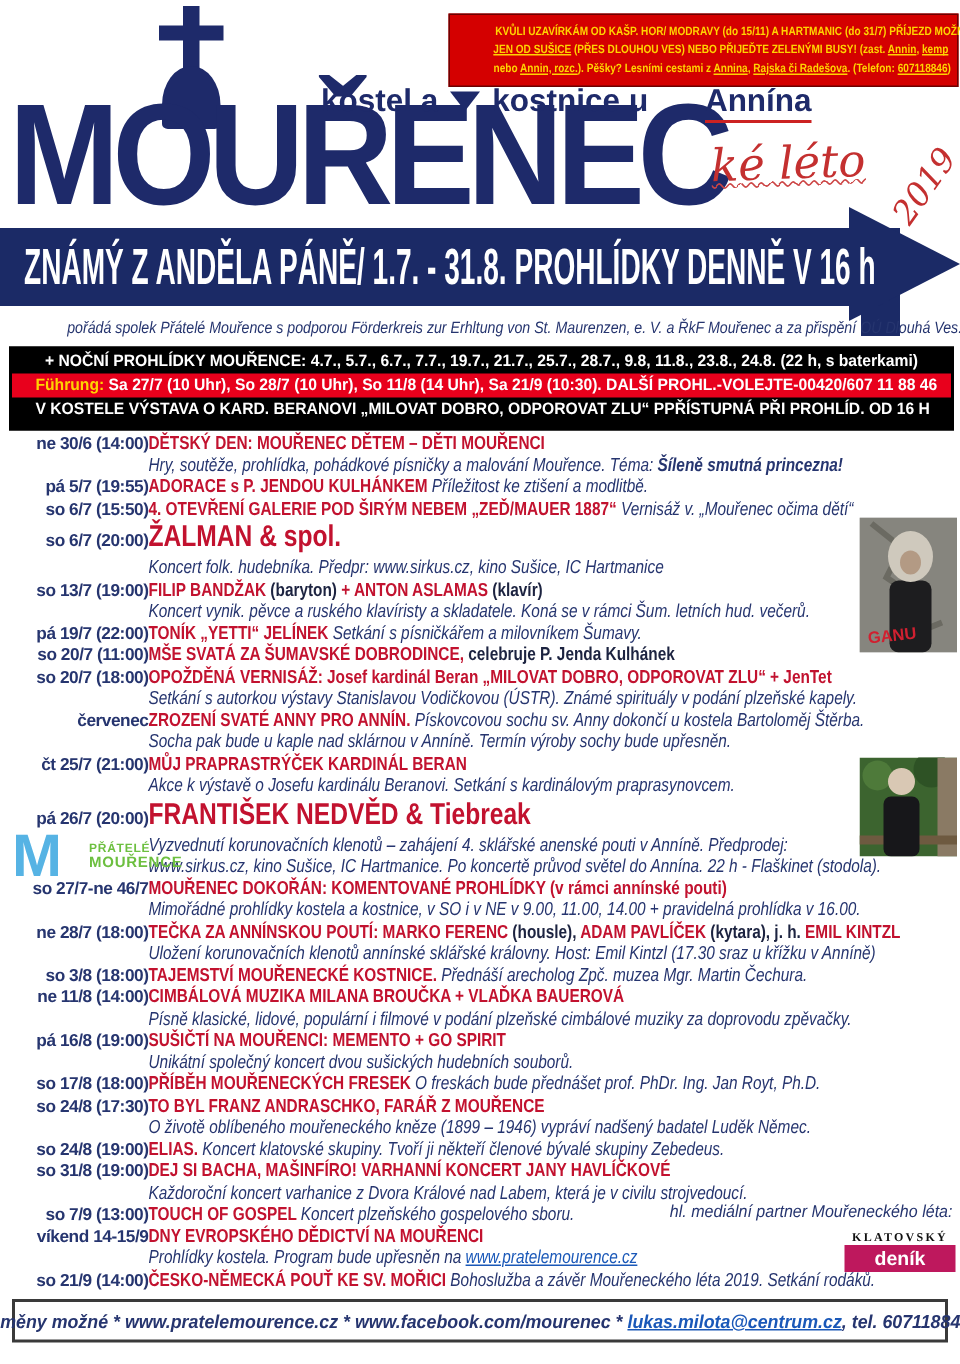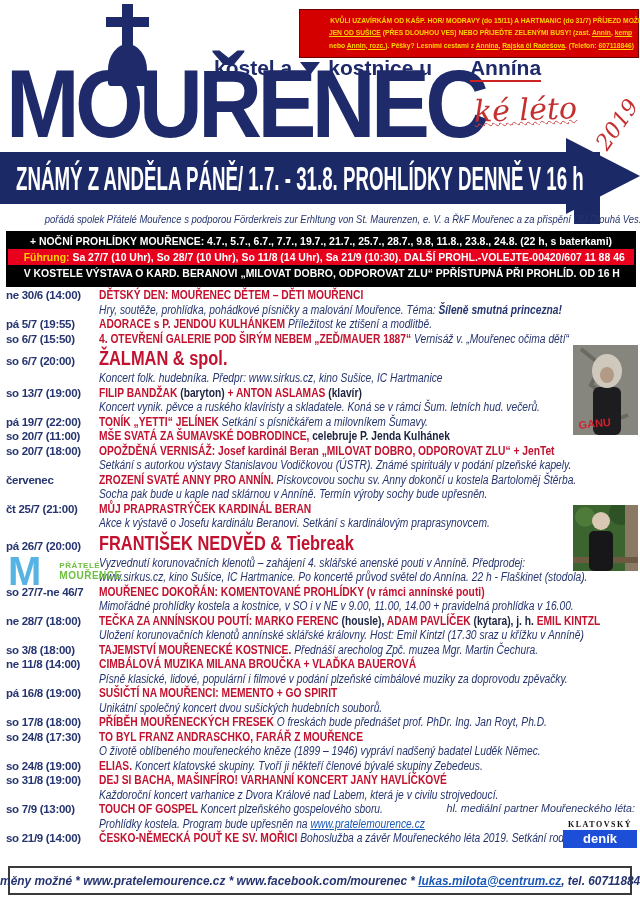--- a/index.html
+++ b/index.html
@@ -40,21 +40,21 @@
 
   
   .night-box{left:6px;top:231px;width:626px;height:52px;background:#000;border:2px solid #000;
              display:flex;flex-direction:column;justify-content:flex-start;}
   .night-line{text-align:center;font-size:11px;font-weight:bold;color:#fff;line-height:16px;
               white-space:nowrap;transform:scaleX(0.95);transform-origin:50% 50%;}
   .night-mid{background:#e8001c;align-self:stretch;}
 
   
   .events{left:6px;top:288px;width:630px;}
-  .event{display:flex;align-items:baseline;height:14.5px;line-height:14.5px;}
+  .event{display:flex;align-items:baseline;height:14.5px;line-height:14.5px;text-align:right;}
   .event.bigrow{height:25px;line-height:25px;}
   .edate{flex:0 0 93px;font-size:11.5px;font-weight:bold;color:#26356f;white-space:nowrap;
          letter-spacing:-0.3px;}
   .flow-line{white-space:nowrap;transform:scaleX(0.82);transform-origin:0 100%;font-size:12.5px;}
   .flow-line.big{font-size:20px;}
   .desc-line{margin-left:93px;height:14.5px;line-height:14.5px;}
 
   .seg-r{color:#c2122f;font-weight:bold;}
   .seg-d{color:#1c2340;font-weight:bold;}
   .seg-i{color:#26356f;font-style:italic;font-weight:normal;}
@@ -69,21 +69,21 @@
   .photo2{left:573px;top:505px;}
   .pm-logo{left:8px;top:551px;width:88px;height:46px;display:flex;align-items:flex-start;}
   .pm-m{font-size:40px;font-weight:bold;color:#56b3e4;line-height:40px;}
   .pm-txt{margin-top:10px;margin-left:18px;display:flex;flex-direction:column;}
   .pm-t1{font-size:8px;font-weight:bold;color:#6cbf3f;letter-spacing:0.5px;}
   .pm-t2{font-size:10px;font-weight:bold;color:#6cbf3f;letter-spacing:0.5px;}
   .media-note{left:415px;top:802px;width:220px;text-align:right;font-size:11.5px;font-style:italic;
               color:#26356f;white-space:nowrap;transform:scaleX(0.93);transform-origin:100% 50%;}
   .denik{left:563px;top:820px;width:74px;text-align:center;}
   .denik-top{font-size:8px;font-weight:bold;color:#111;letter-spacing:1.5px;font-family:Liberation Serif, serif;}
-  .denik-bar{margin-top:1px;background:#1d4ed8;color:#fff;font-weight:bold;font-size:13px;
+  .denik-bar{margin-top:1px;background:#be185d;color:#fff;font-weight:bold;font-size:13px;
              padding:1px 0 2px 0;text-align:center;}
 
   
   .footer{left:8px;top:866px;width:620px;height:25px;border:2px solid #3a3a3a;
           display:flex;justify-content:center;align-items:center;white-space:nowrap;
           font-size:12.5px;font-style:italic;font-weight:bold;color:#26356f;}
   .footer .inner{transform:scaleX(0.95);transform-origin:50% 50%;white-space:nowrap;}
   .footer .seg-l{font-weight:bold;}
 </style>
 </head>
@@ -215,20 +215,24 @@
       <span class="flow-line"><span class="seg-r">ELIAS. </span><span class="seg-i">Koncert klatovské skupiny. Tvoří ji někteří členové bývalé skupiny Zebedeus.</span></span>
     </div>
     <div class="event">
       <span class="edate">so 31/8 (19:00)</span>
       <span class="flow-line"><span class="seg-r">DEJ SI BACHA, MAŠINFÍRO! VARHANNÍ KONCERT JANY HAVLÍČKOVÉ</span></span>
     </div>
     <div class="flow-line desc-line"><span class="seg-i">Každoroční koncert varhanice z Dvora Králové nad Labem, která je v civilu strojvedoucí.</span></div>
     <div class="event">
       <span class="edate">so 7/9 (13:00)</span>
       <span class="flow-line"><span class="seg-r">TOUCH OF GOSPEL </span><span class="seg-i">Koncert plzeňského gospelového sboru.</span></span>
+    </div>
+    <div class="event">
+      <span class="edate">víkend 14-15/9</span>
+      <span class="flow-line"><span class="seg-r">DNY EVROPSKÉHO DĚDICTVÍ NA MOUŘENCI</span></span>
     </div>
     <div class="flow-line desc-line"><span class="seg-i">Prohlídky kostela. Program bude upřesněn na </span><span class="seg-l">www.pratelemourence.cz</span></div>
     <div class="event">
       <span class="edate">so 21/9 (14:00)</span>
       <span class="flow-line"><span class="seg-r">ČESKO-NĚMECKÁ POUŤ KE SV. MOŘICI </span><span class="seg-i">Bohoslužba a závěr Mouřeneckého léta 2019. Setkání rodáků.</span></span>
     </div>
   </div>
 
 <svg class="abs photo1" width="65" height="90">
   <rect width="65" height="90" fill="#7e7d77"></rect>

